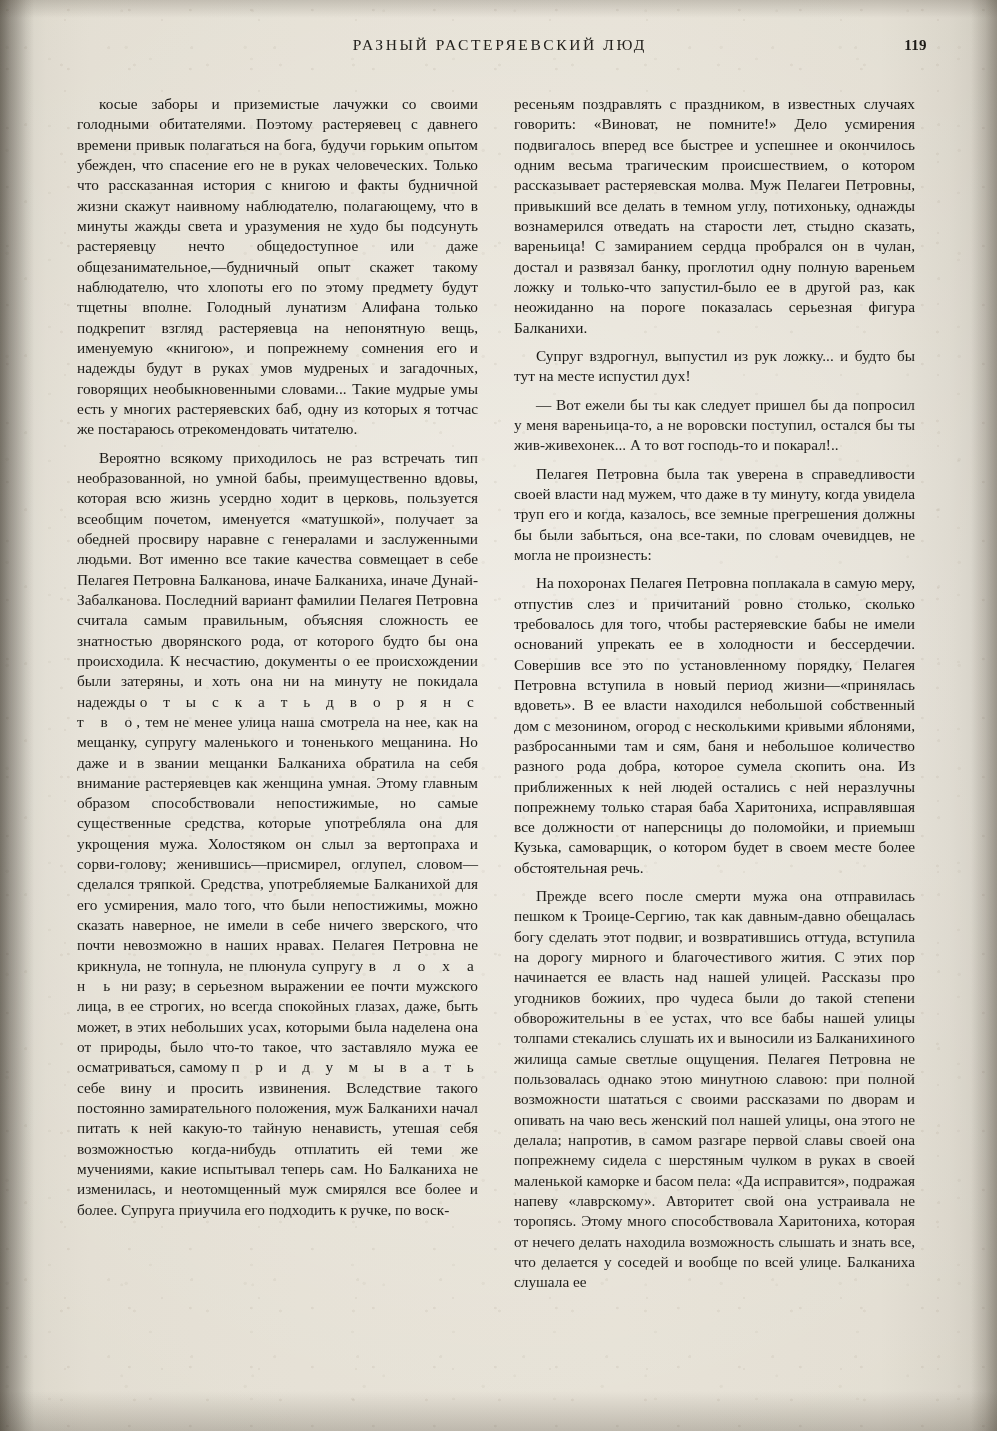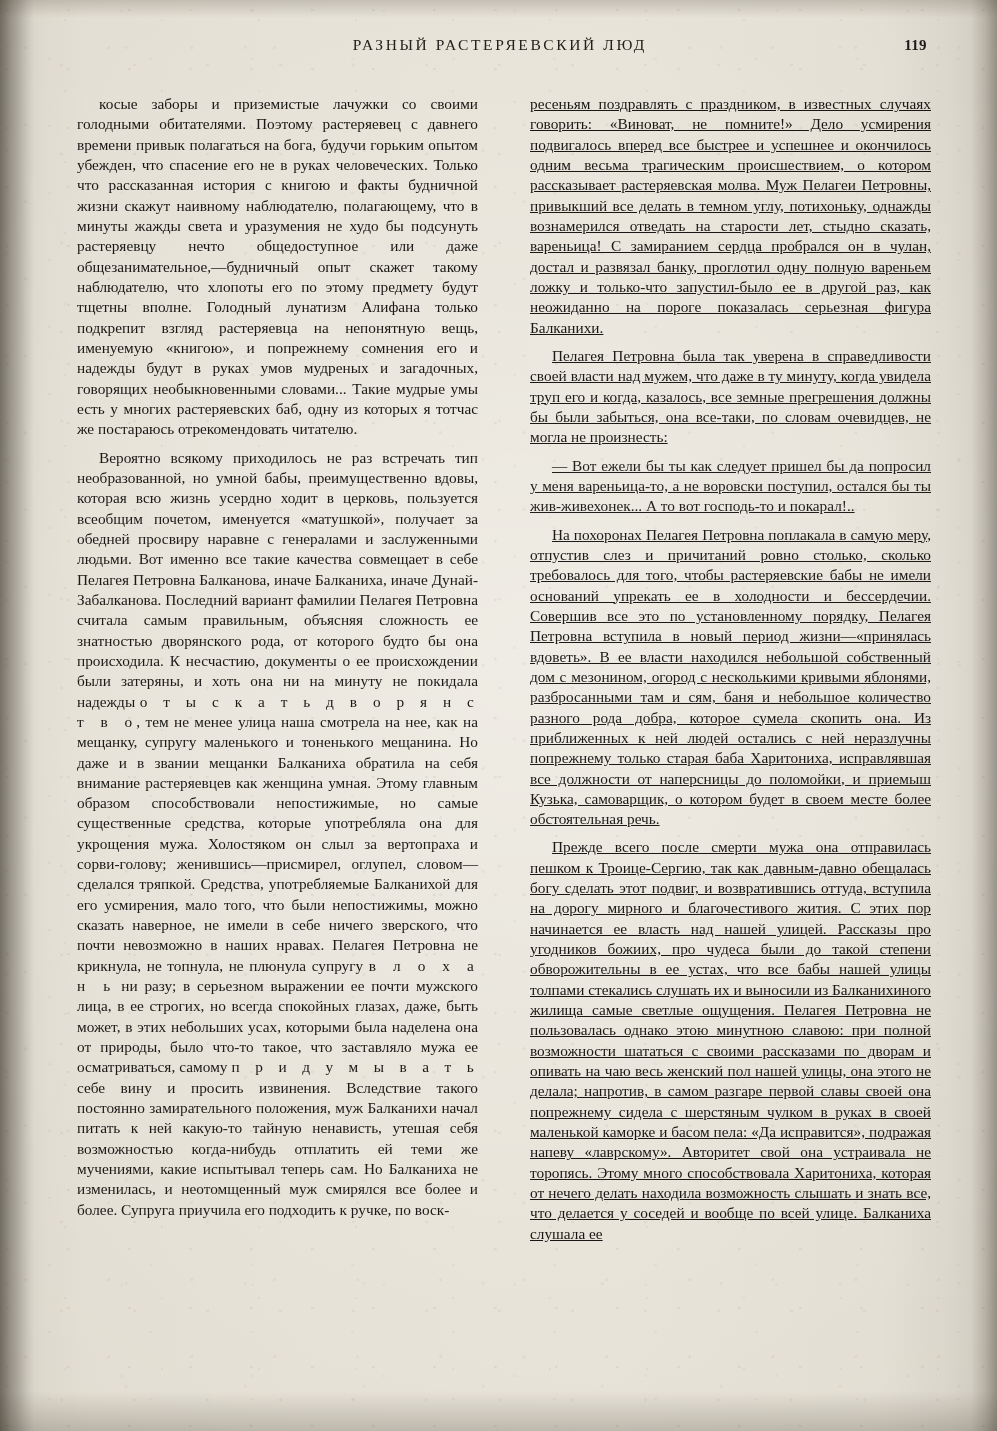--- a/index.html
+++ b/index.html
@@ -130,21 +130,21 @@
     width: 417px;
     font-size: 15.3px;
     line-height: 20.33px;
     text-align: justify;
     text-justify: inter-word;
     hyphens: manual;
     color: #181714;
     filter: blur(0.2px);
   }
   .col-left  { left: 69px; }
-  .col-right { left: 522px; text-decoration: underline; }
+  .col-right { left: 506px; }
 
   .col p {
     margin: 8px;
     text-indent: 22px;
   }
   .col p.cont { text-indent: 0; }
 
   
   .col p { text-align-last: left; }
 
@@ -175,22 +175,23 @@
   <div class="body-area">
 
     <div class="col col-left">
       <p>косые заборы и приземистые лачужки со своими голодными обитателями. Поэтому растеряевец с давнего времени привык полагаться на бога, будучи горьким опытом убежден, что спасение его не в руках человеческих. Только что рассказанная история с книгою и факты будничной жизни скажут наивному наблюдателю, полагающему, что в минуты жажды света и уразумения не худо бы подсунуть растеряевцу нечто общедоступное или даже общезанимательное,—будничный опыт скажет такому наблюдателю, что хлопоты его по этому предмету будут тщетны вполне. Голодный лунатизм Алифана только подкрепит взгляд растеряевца на непонятную вещь, именуемую «книгою», и попрежнему сомнения его и надежды будут в руках умов мудреных и загадочных, говорящих необыкновенными словами... Такие мудрые умы есть у многих растеряевских баб, одну из которых я тотчас же постараюсь отрекомендовать читателю.</p>
 
       <p><span>Вероятно всякому приходилось не раз встречать тип необразованной, но умной бабы, преимущественно вдовы, которая всю жизнь усердно ходит в церковь, пользуется всеобщим почетом, именуется «матушкой», получает за обедней просвиру наравне с генералами и заслуженными людьми. Вот именно все такие качества совмещает в себе Пелагея Петровна Балканова, иначе Балканиха, иначе Дунай-Забалканова. Последний вариант фамилии Пелагея Петровна считала самым правильным, объясняя сложность ее знатностью дворянского рода, от которого будто бы она происходила. К несчастию, документы о ее происхождении были затеряны, и хоть она ни на минуту не покидала надежды </span><span class="sp">о т ы с к а т ь   д в о р я н с т в о</span><span>, тем не менее улица наша смотрела на нее, как на мещанку, супругу маленького и тоненького мещанина. Но даже и в звании мещанки Балканиха обратила на себя внимание растеряевцев как женщина умная. Этому главным образом способствовали непостижимые, но самые существенные средства, которые употребляла она для укрощения мужа. Холостяком он слыл за вертопраха и сорви-голову; женившись—присмирел, оглупел, словом—сделался тряпкой. Средства, употребляемые Балканихой для его усмирения, мало того, что были непостижимы, можно сказать наверное, не имели в себе ничего зверского, что почти невозможно в наших нравах. Пелагея Петровна не крикнула, не топнула, не плюнула супругу </span><span class="sp">в   л о х а н ь</span><span> ни разу; в серьезном выражении ее почти мужского лица, в ее строгих, но всегда спокойных глазах, даже, быть может, в этих небольших усах, которыми была наделена она от природы, было что-то такое, что заставляло мужа ее осматриваться, самому </span><span class="sp">п р и д у м ы в а т ь</span><span> себе вину и просить извинения. Вследствие такого постоянно замирательного положения, муж Балканихи начал питать к ней какую-то тайную ненависть, утешая себя возможностью когда-нибудь отплатить ей теми же мучениями, какие испытывал теперь сам. Но Балканиха не изменилась, и неотомщенный муж смирялся все более и более. Супруга приучила его подходить к ручке, по воск-</span></p>
     </div>
 
     <div class="col col-right">
       <p class="cont">ресеньям поздравлять с праздником, в известных случаях говорить: «Виноват, не помните!» Дело усмирения подвигалось вперед все быстрее и успешнее и окончилось одним весьма трагическим происшествием, о котором рассказывает растеряевская молва. Муж Пелагеи Петровны, привыкший все делать в темном углу, потихоньку, однажды вознамерился отведать на старости лет, стыдно сказать, вареньица! С замиранием сердца пробрался он в чулан, достал и развязал банку, проглотил одну полную вареньем ложку и только-что запустил-было ее в другой раз, как неожиданно на пороге показалась серьезная фигура Балканихи.</p>
+      <p>Супруг вздрогнул, выпустил из рук ложку... и будто бы тут на месте испустил дух!</p>
+      <p>— Вот ежели бы ты как следует пришел бы да попросил у меня вареньица-то, а не воровски поступил, остался бы ты жив-живехонек... А то вот господь-то и покарал!..</p>
       <p>Пелагея Петровна была так уверена в справедливости своей власти над мужем, что даже в ту минуту, когда увидела труп его и когда, казалось, все земные прегрешения должны бы были забыться, она все-таки, по словам очевидцев, не могла не произнесть:</p>
-      <p>— Вот ежели бы ты как следует пришел бы да попросил у меня вареньица-то, а не воровски поступил, остался бы ты жив-живехонек... А то вот господь-то и покарал!..</p>
       <p>На похоронах Пелагея Петровна поплакала в самую меру, отпустив слез и причитаний ровно столько, сколько требовалось для того, чтобы растеряевские бабы не имели оснований упрекать ее в холодности и бессердечии. Совершив все это по установленному порядку, Пелагея Петровна вступила в новый период жизни—«принялась вдоветь». В ее власти находился небольшой собственный дом с мезонином, огород с несколькими кривыми яблонями, разбросанными там и сям, баня и небольшое количество разного рода добра, которое сумела скопить она. Из приближенных к ней людей остались с ней неразлучны попрежнему только старая баба Харитониха, исправлявшая все должности от наперсницы до поломойки, и приемыш Кузька, самоварщик, о котором будет в своем месте более обстоятельная речь.</p>
       <p>Прежде всего после смерти мужа она отправилась пешком к Троице-Сергию, так как давным-давно обещалась богу сделать этот подвиг, и возвратившись оттуда, вступила на дорогу мирного и благочестивого жития. С этих пор начинается ее власть над нашей улицей. Рассказы про угодников божиих, про чудеса были до такой степени обворожительны в ее устах, что все бабы нашей улицы толпами стекались слушать их и выносили из Балканихиного жилища самые светлые ощущения. Пелагея Петровна не пользовалась однако этою минутною славою: при полной возможности шататься с своими рассказами по дворам и опивать на чаю весь женский пол нашей улицы, она этого не делала; напротив, в самом разгаре первой славы своей она попрежнему сидела с шерстяным чулком в руках в своей маленькой каморке и басом пела: «Да исправится», подражая напеву «лаврскому». Авторитет свой она устраивала не торопясь. Этому много способствовала Харитониха, которая от нечего делать находила возможность слышать и знать все, что делается у соседей и вообще по всей улице. Балканиха слушала ее</p>
     </div>
 
   </div>
 
   <div class="grain"></div>
 </div>
 
 </body></html>

